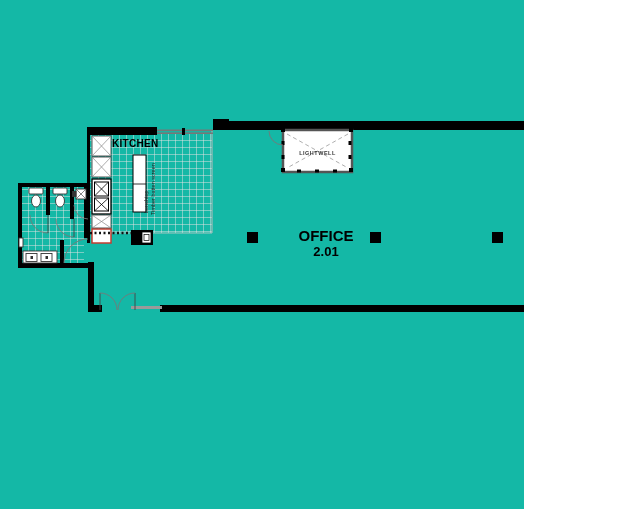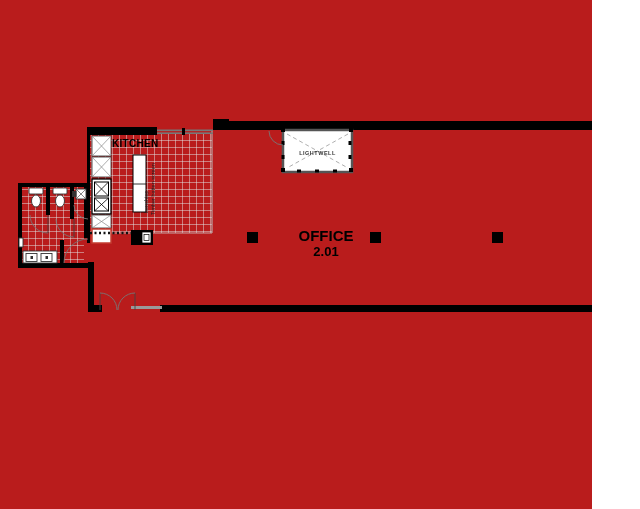--- a/index.html
+++ b/index.html
@@ -1,19 +1,19 @@
 <!DOCTYPE html>
 <html><head>
 <meta charset="utf-8">
 <style>
   html,body{margin:0;padding:0;background:#ffffff;}
   .canvas{
     position:relative;
-    width:592px;height:509px;
-    background:#b91c1c;
+    width:524px;height:509px;
+    background:#14b8a6;
     overflow:hidden;
     font-family:"Liberation Sans", sans-serif;
   }
   svg{display:block;}
   text{font-family:"Liberation Sans", sans-serif; fill:#000;}
   .lbl-room{font-size:15px;font-weight:bold;}
   .lbl-room-num{font-size:13px;font-weight:bold;}
   .lbl-kitchen{font-size:10px;font-weight:bold;letter-spacing:.3px;}
   .lbl-lightwell{font-size:5.5px;font-weight:bold;letter-spacing:.5px;fill:#333;}
   .lbl-tiny{font-size:5.5px;fill:#222;}

